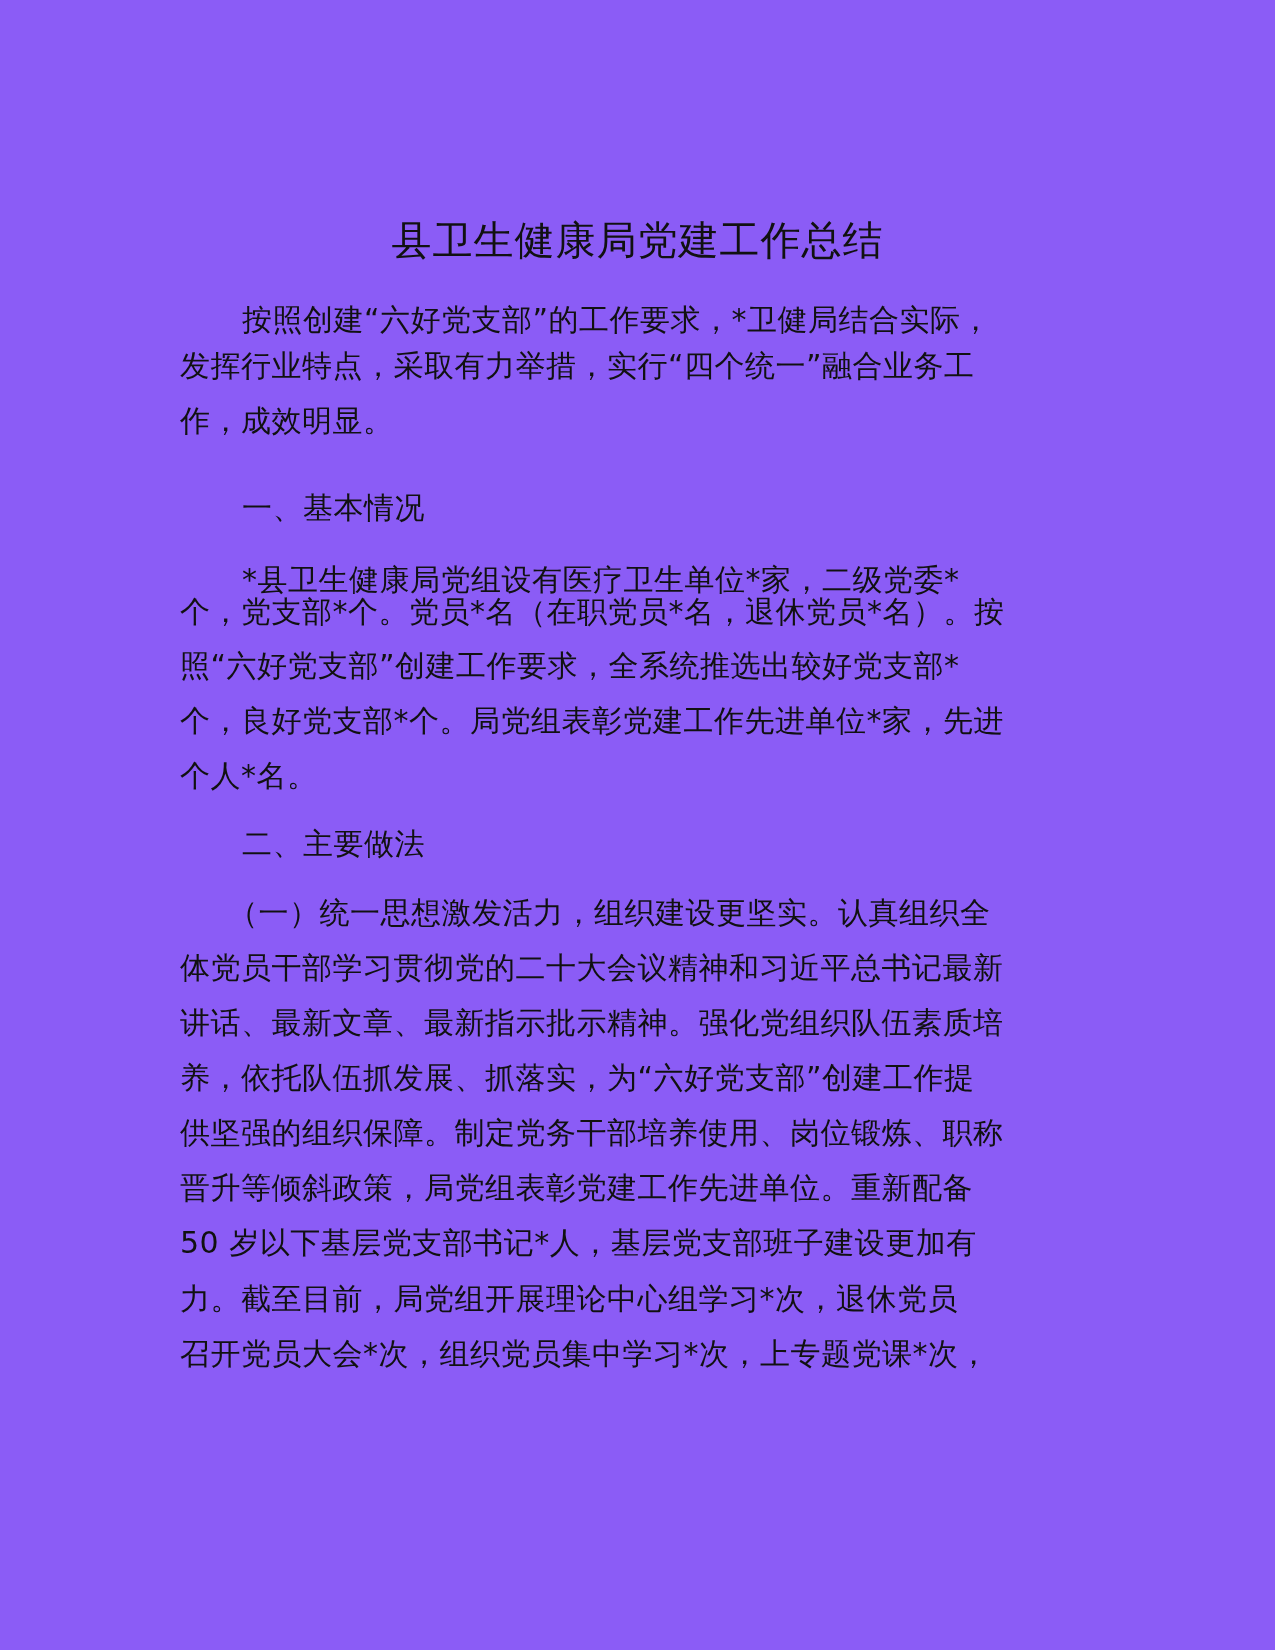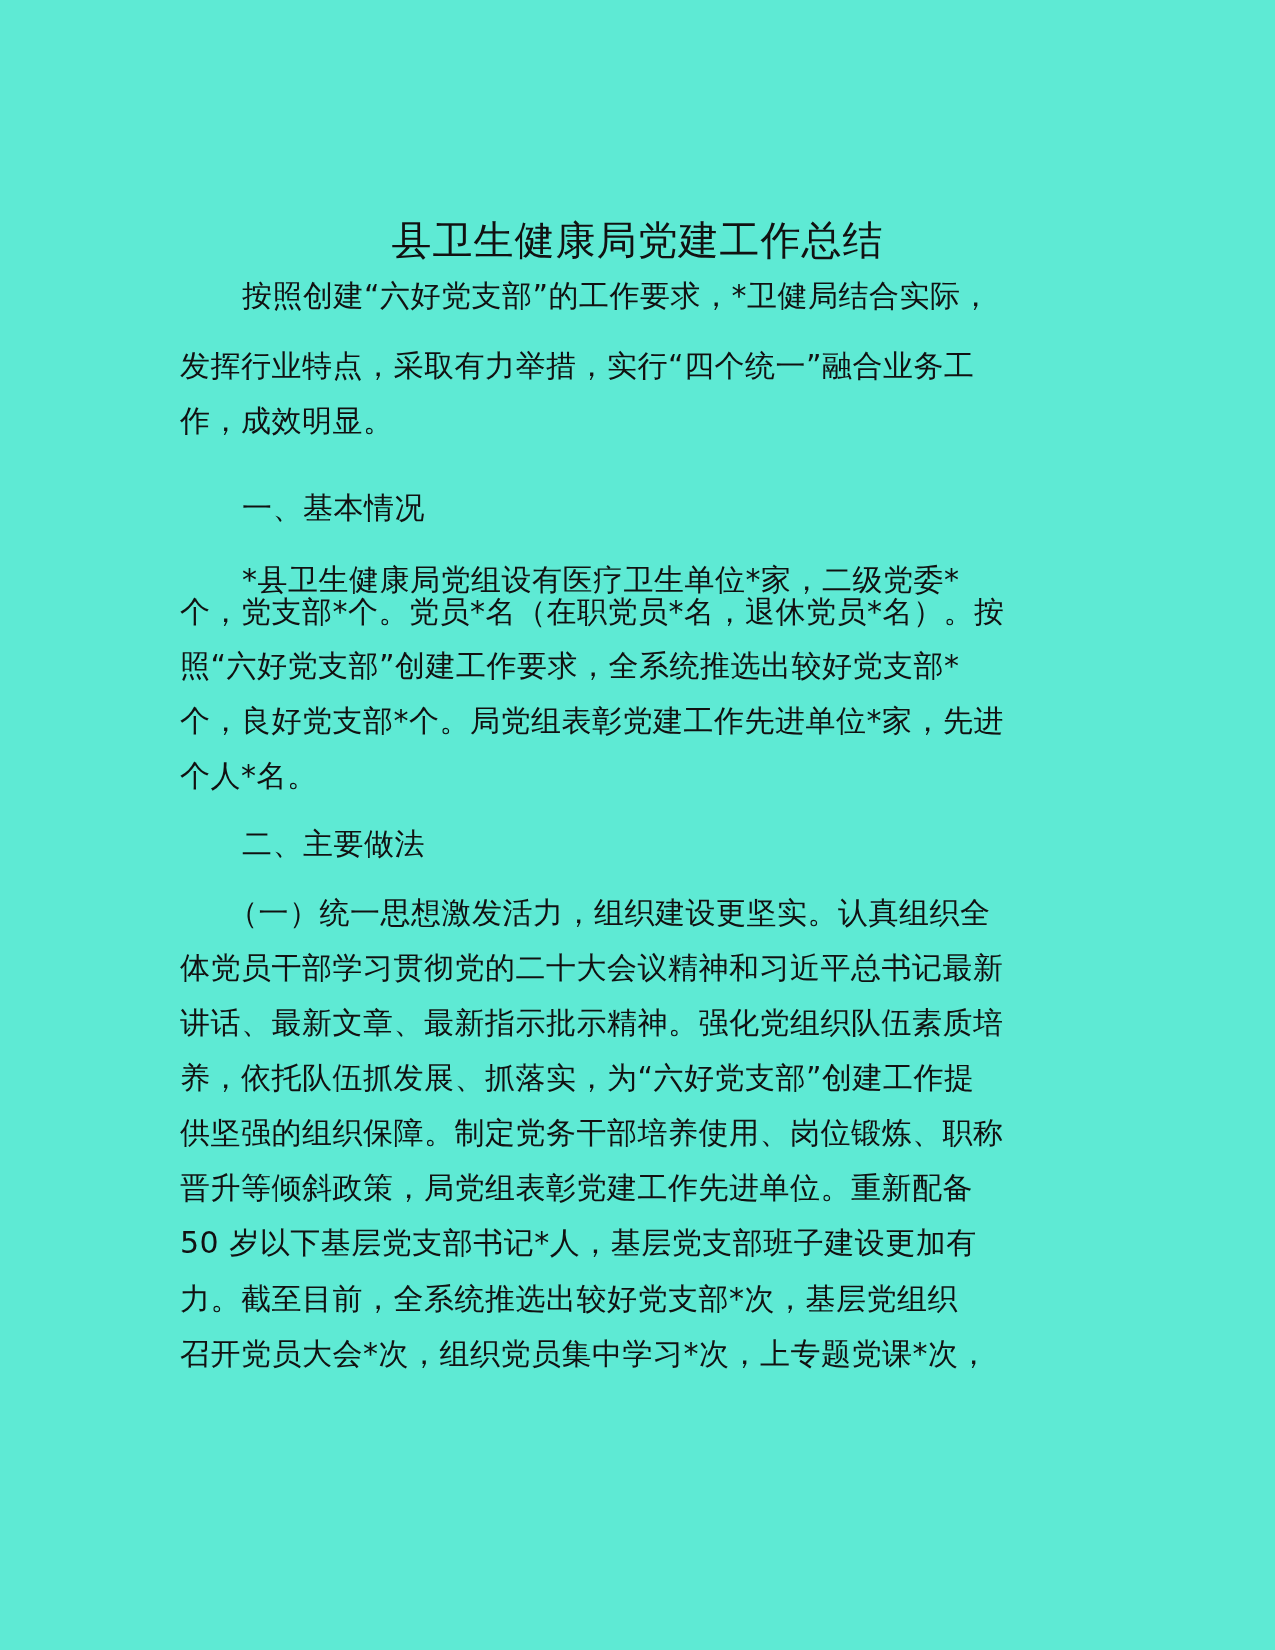--- a/index.html
+++ b/index.html
@@ -1,32 +1,32 @@
 <!DOCTYPE html>
 <html><head>
   <meta charset="utf-8">
   <style>
     html, body { margin: 0; padding: 0; background: #ffffff; }
     body { width: 1275px; height: 1650px; position: relative; overflow: hidden;
            font-family: "DejaVu Sans", "Liberation Sans", sans-serif; color: #111111; }
-    .page { position: absolute; left: 0; top: 0; width: 1275px; height: 1650px; background: #5eead4; }
+    .page { position: absolute; left: 0; top: 0; width: 1275px; height: 1650px; background: #8b5cf6; }
     .title { position: absolute; left: 0; width: 1275px; top: 212px; text-align: center;
              font-size: 40px; line-height: 56px; letter-spacing: 1px; white-space: nowrap; }
     .line { position: absolute; left: 180px; width: 860px; font-size: 30px; line-height: 40px;
             white-space: nowrap; letter-spacing: 0.5px; }
     .indent { left: 242px; }
   </style>
 </head>
 <body>
 
 <div class="page">
   <div class="title">县卫生健康局党建工作总结</div>
 
   <div>
-    <div class="line indent" style="top:276px">按照创建“六好党支部”的工作要求，*卫健局结合实际，</div>
+    <div class="line indent" style="top:300px">按照创建“六好党支部”的工作要求，*卫健局结合实际，</div>
     <div class="line" style="top:346px">发挥行业特点，采取有力举措，实行“四个统一”融合业务工</div>
     <div class="line" style="top:401px">作，成效明显。</div>
   </div>
 
   <div class="line indent" style="top:488px">一、基本情况</div>
 
   <div>
     <div class="line indent" style="top:560px">*县卫生健康局党组设有医疗卫生单位*家，二级党委*</div>
     <div class="line" style="top:592px">个，党支部*个。党员*名（在职党员*名，退休党员*名）。按</div>
     <div class="line" style="top:646px">照“六好党支部”创建工作要求，全系统推选出较好党支部*</div>
@@ -37,16 +37,16 @@
   <div class="line indent" style="top:824px">二、主要做法</div>
 
   <div>
     <div class="line" style="top:893px; left:228px">（一）统一思想激发活力，组织建设更坚实。认真组织全</div>
     <div class="line" style="top:948px">体党员干部学习贯彻党的二十大会议精神和习近平总书记最新</div>
     <div class="line" style="top:1003px">讲话、最新文章、最新指示批示精神。强化党组织队伍素质培</div>
     <div class="line" style="top:1058px">养，依托队伍抓发展、抓落实，为“六好党支部”创建工作提</div>
     <div class="line" style="top:1113px">供坚强的组织保障。制定党务干部培养使用、岗位锻炼、职称</div>
     <div class="line" style="top:1168px">晋升等倾斜政策，局党组表彰党建工作先进单位。重新配备</div>
     <div class="line" style="top:1223px">50 岁以下基层党支部书记*人，基层党支部班子建设更加有</div>
-    <div class="line" style="top:1279px">力。截至目前，全系统推选出较好党支部*次，基层党组织</div>
+    <div class="line" style="top:1279px">力。截至目前，局党组开展理论中心组学习*次，退休党员</div>
     <div class="line" style="top:1334px">召开党员大会*次，组织党员集中学习*次，上专题党课*次，</div>
   </div>
 </div>
 
 </body></html>

